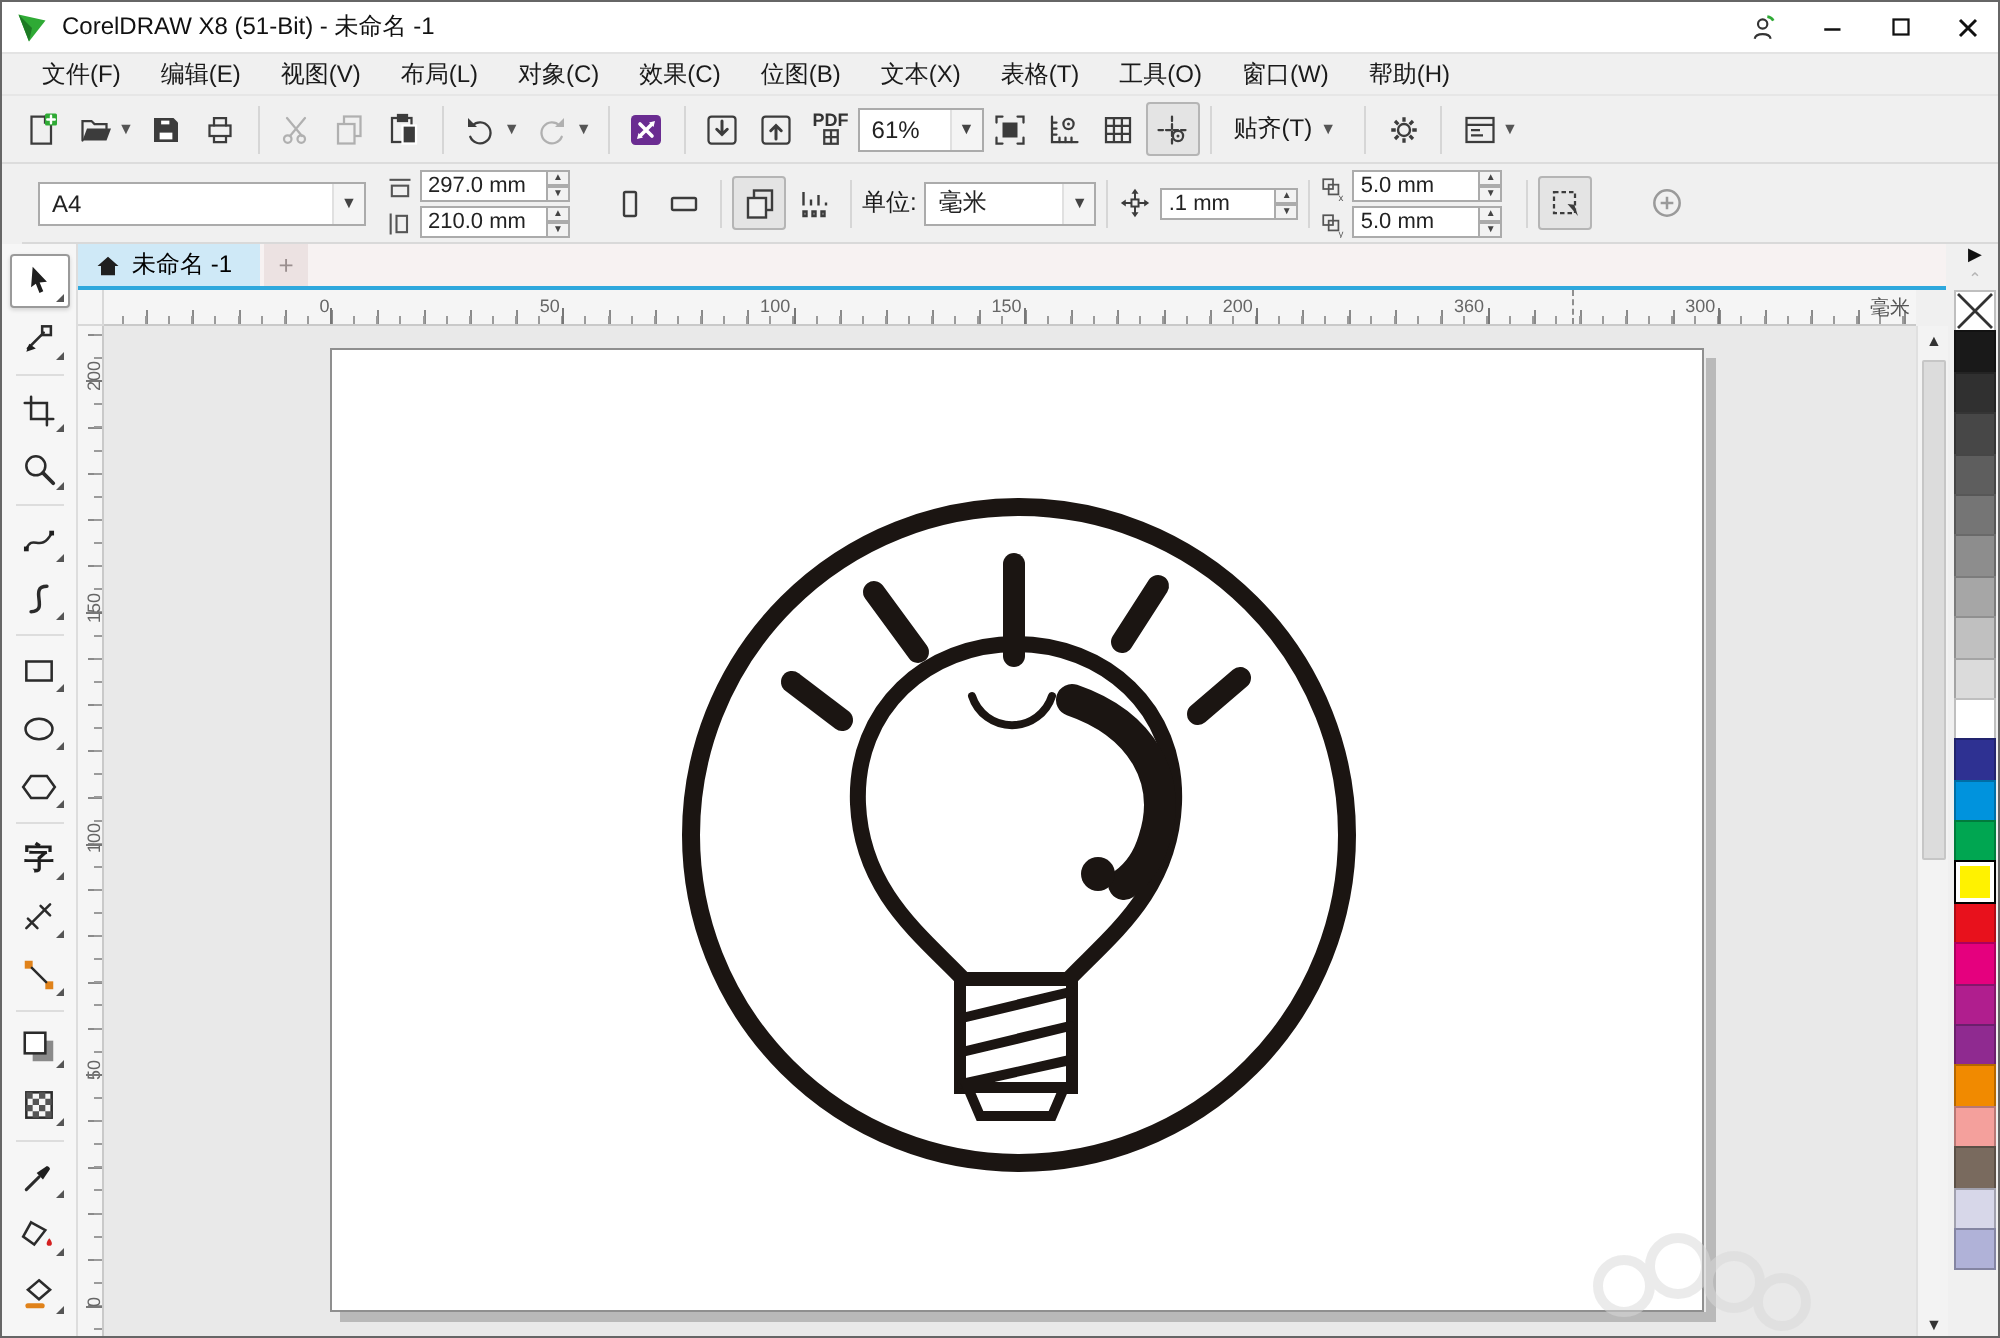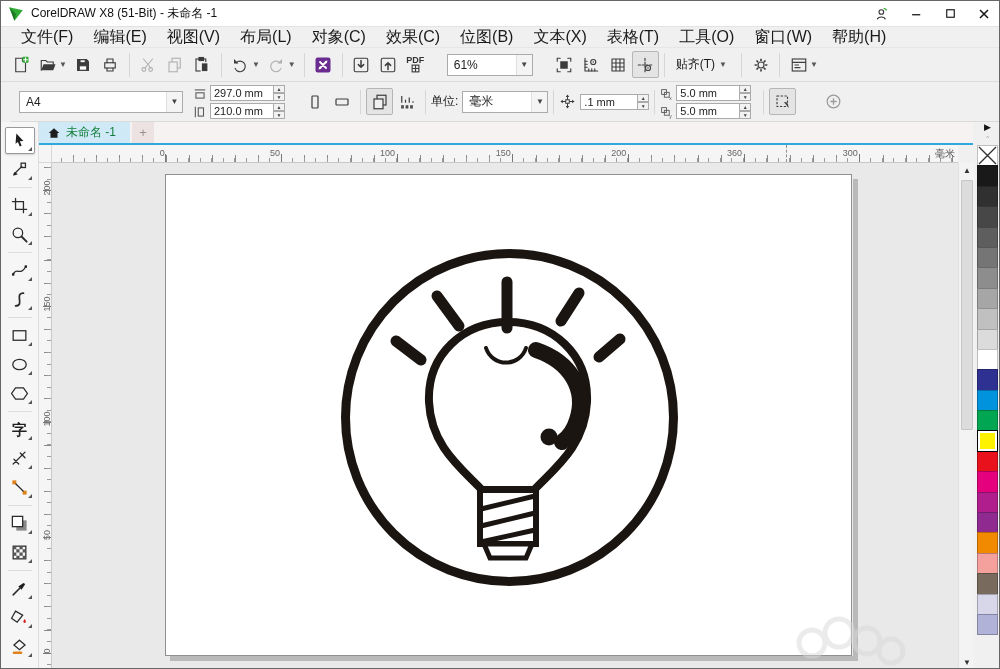--- a/index.html
+++ b/index.html
@@ -6,21 +6,21 @@
   html,body{background:#888;}
   #app{position:relative;width:1000px;height:669px;background:#f0f0f0;overflow:hidden;border:1px solid #666;}
   
   #titlebar{position:absolute;left:0;top:0;width:1000px;height:26px;background:#fff;display:flex;align-items:center;border-bottom:1px solid #e3e3e3;}
   #titlebar .logo{width:18px;height:18px;margin:0 6px 0 6px;}
   #titlebar .title{font-size:12px;color:#111;}
   #wincontrols{margin-left:auto;display:flex;align-items:center;height:100%;}
   #wincontrols .wbtn{width:34px;height:100%;display:flex;align-items:center;justify-content:center;cursor:default;}
   
   #menubar{position:absolute;left:0;top:26px;width:1000px;height:21px;background:#f0f0f0;display:flex;align-items:center;padding-left:10px;border-bottom:1px solid #e6e6e6;}
-  #menubar span{font-size:16px;color:#1a1a1a;padding:2px 10px;cursor:default;}
+  #menubar span{font-size:12px;color:#1a1a1a;padding:2px 10px;cursor:default;}
   
   #toolbar{position:absolute;left:0;top:47px;width:1000px;height:34px;background:#f0f0f0;display:flex;align-items:center;padding-left:6px;border-bottom:1px solid #dcdcdc;}
   .ibtn{width:27px;height:27px;display:flex;align-items:center;justify-content:center;border:1px solid transparent;border-radius:2px;}
   .ibtn.pressed{border-color:#b5b5b5;background:#e4e4e4;}
   .ibtn.disabled{opacity:.35;}
   .caret{font-size:8px;color:#555;margin:0 3px 0 -2px;}
   .vsep{width:1px;height:24px;background:#d6d6d6;margin:0 5px;}
   .combo{height:22px;background:#fff;border:1px solid #ababab;display:flex;align-items:center;font-size:12px;color:#222;}
   .combo .cval{flex:1;padding:0 6px;}
   .combo .cbtn{width:16px;height:100%;display:flex;align-items:center;justify-content:center;font-size:8px;color:#444;border-left:1px solid #e0e0e0;background:#f4f4f4;}
@@ -28,21 +28,21 @@
   
   #propbar{position:absolute;left:0;top:81px;width:1000px;height:40px;background:#f0f0f0;display:flex;align-items:center;padding-left:8px;border-bottom:1px solid #d9d9d9;margin-left:10px;}
   .numfield{width:64px;height:16px;background:#fff;border:1px solid #ababab;font-size:11px;color:#222;display:flex;align-items:center;padding:0 3px;}
   .spin{display:flex;flex-direction:column;width:11px;height:16px;}
   .spin span{flex:1;border:1px solid #ababab;border-left:none;background:#f2f2f2;font-size:5px;color:#444;display:flex;align-items:center;justify-content:center;}
   .stack{display:flex;flex-direction:column;gap:2px;}
   .row{display:flex;align-items:flex-end;}
   .lbl{font-size:12px;color:#1a1a1a;}
   
   #tabrow{position:absolute;left:38px;top:121px;width:934px;height:23px;background:#f7f2f2;border-bottom:2px solid #2fa8dd;display:flex;align-items:stretch;}
-  #activetab{display:flex;align-items:center;gap:5px;background:#cfe9f7;padding:0 14px 0 8px;font-size:12px;color:#15803d;}
+  #activetab{display:flex;align-items:center;gap:5px;background:#cfe9f7;padding:0 14px 0 8px;font-size:12px;color:#000000;}
   #newtab{width:22px;display:flex;align-items:center;justify-content:center;background:#ece2e2;color:#9a8f8f;font-size:13px;margin-left:2px;}
   
   #toolbox{position:absolute;left:0;top:121px;width:38px;height:548px;background:#f6f6f6;border-right:1px solid #ddd;display:flex;flex-direction:column;align-items:center;padding-top:4px;}
   .tool{width:30px;height:27px;display:flex;align-items:center;justify-content:center;position:relative;border:1px solid transparent;border-radius:2px;margin:1px 0;}
   .tool.sel{background:#fff;border-color:#9a9a9a;box-shadow:0 1px 2px rgba(0,0,0,.15);}
   .tool .fly{position:absolute;right:2px;bottom:2px;width:0;height:0;border-left:4px solid transparent;border-bottom:4px solid #555;}
   .tool .glyph{font-size:15px;font-weight:bold;color:#1f1f1f;line-height:1;}
   .tsep{width:24px;height:1px;background:#ddd;margin:3px 0;}
   
   #rcorner{position:absolute;left:38px;top:144px;width:13px;height:18px;background:#f5f5f5;border-right:1px solid #d8d8d8;border-bottom:1px solid #d8d8d8;}
@@ -215,21 +215,21 @@
             <path d="M12 18V9M8.5 12.5L12 9l3.5 3.5" stroke-width="2"></path>
           </svg>
         </div>
         <div class="ibtn">
           <div class="pdftxt">PDF<br><svg viewBox="0 0 24 24" width="9" height="9" fill="none" stroke="#3c3c3c" stroke-width="3">
               <rect x="3" y="3" width="18" height="18"></rect>
               <path d="M3 12h18M12 3v18"></path>
             </svg></div>
         </div>
       </span>
-    <div class="combo" style="width:86px;margin:0 18px;">
+    <div class="combo" style="width:63px;margin:0 0;">
       <span class="cval">61%</span>
       <span class="cbtn">▼</span>
     </div>
     <span id="tb-right" style="display: inline-flex; align-items: center;">
         <div class="ibtn">
           <svg viewBox="0 0 24 24" width="18" height="18" fill="none" stroke="#3c3c3c" stroke-width="1.5" stroke-linecap="round">
             <path d="M3 7V3h4M17 3h4v4M21 17v4h-4M7 21H3v-4"></path>
             <rect x="7" y="7" width="10" height="10" fill="#3c3c3c" stroke="none"></rect>
           </svg>
         </div>

